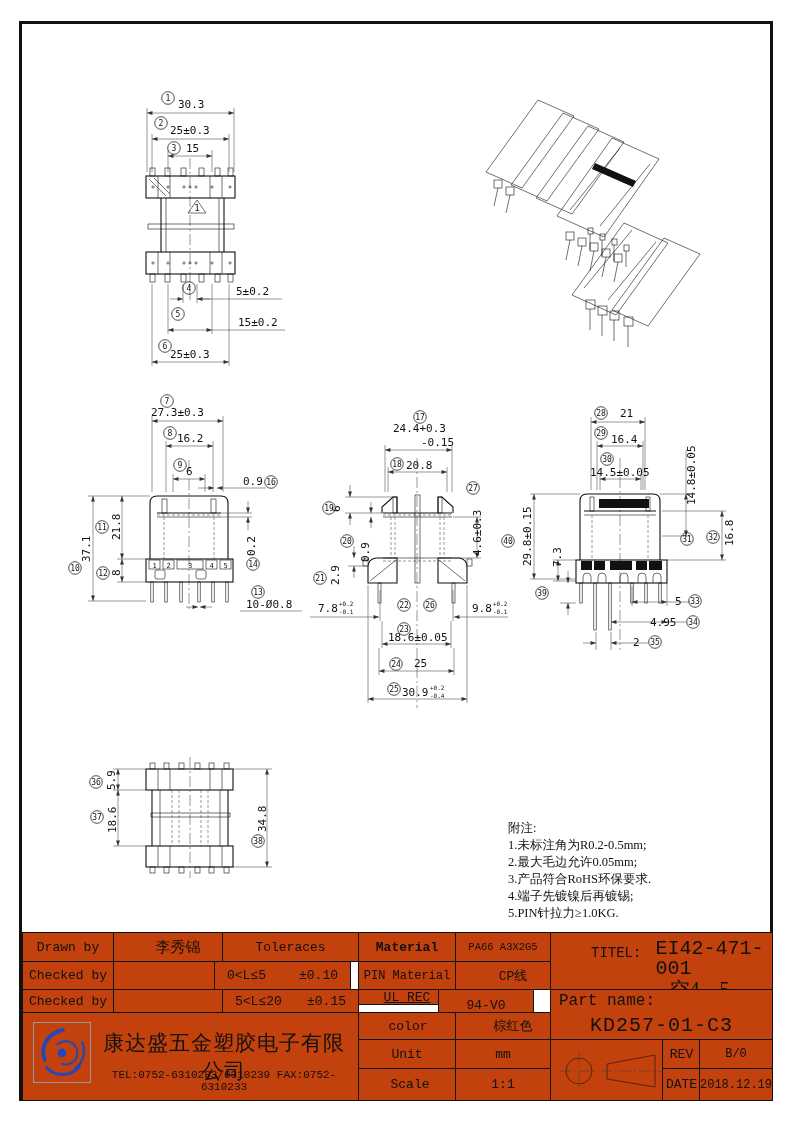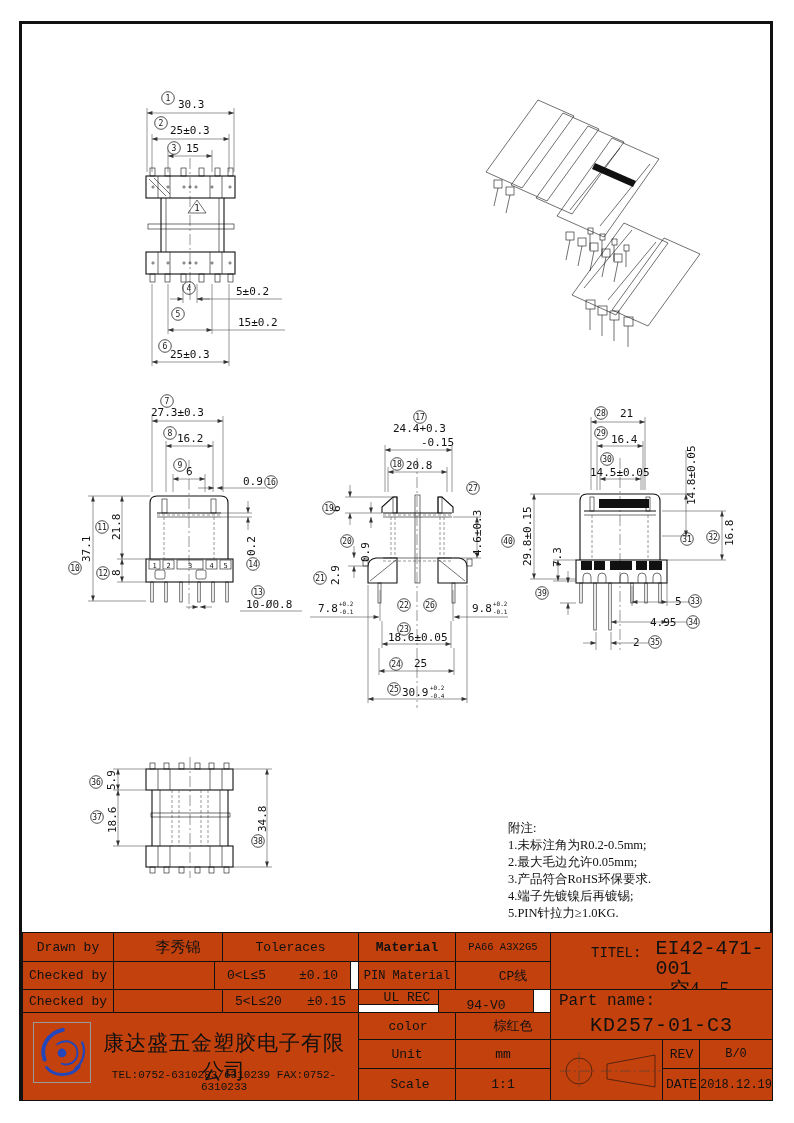--- a/index.html
+++ b/index.html
@@ -739,21 +739,21 @@
   </div>
   <div class="tb tol" style="left:222px;top:989px;width:137px;height:24px;">
     <span>5&lt;L≤20</span>
     <span>±0.15</span>
   </div>
 
   <div class="tb" style="left:358px;top:932px;width:98px;height:30px;font-weight:bold;">Material</div>
   <div class="tb small" style="left:455px;top:932px;width:96px;height:30px;">PA66  A3X2G5</div>
   <div class="tb" style="left:358px;top:961px;width:98px;height:29px;font-size:12px;">PIN Material</div>
   <div class="tb cjk" style="left:455px;top:961px;width:96px;height:29px;">CP线</div>
-  <div class="tb" style="left:358px;top:989px;width:98px;height:16px;">UL  REC</div>
+  <div class="tb" style="left:358px;top:989px;width:98px;height:16px;text-decoration:underline;">UL  REC</div>
   <div class="tb" style="left:438px;top:989px;width:96px;height:32px;">94-V0</div>
   <div class="tb" style="left:358px;top:1012px;width:100px;height:28px;">color</div>
   <div class="tb cjk" style="left:455px;top:1012px;width:96px;height:28px;">棕红色</div>
   <div class="tb" style="left:358px;top:1039px;width:98px;height:30px;">Unit</div>
   <div class="tb" style="left:455px;top:1039px;width:96px;height:30px;">mm</div>
   <div class="tb" style="left:358px;top:1068px;width:104px;height:33px;">Scale</div>
   <div class="tb" style="left:455px;top:1068px;width:96px;height:33px;">1:1</div>
 
   <div class="tb f1" style="left:550px;top:932px;width:223px;height:58px;padding-left:40px;">
     <span class="titel-label">TITEL:</span>

